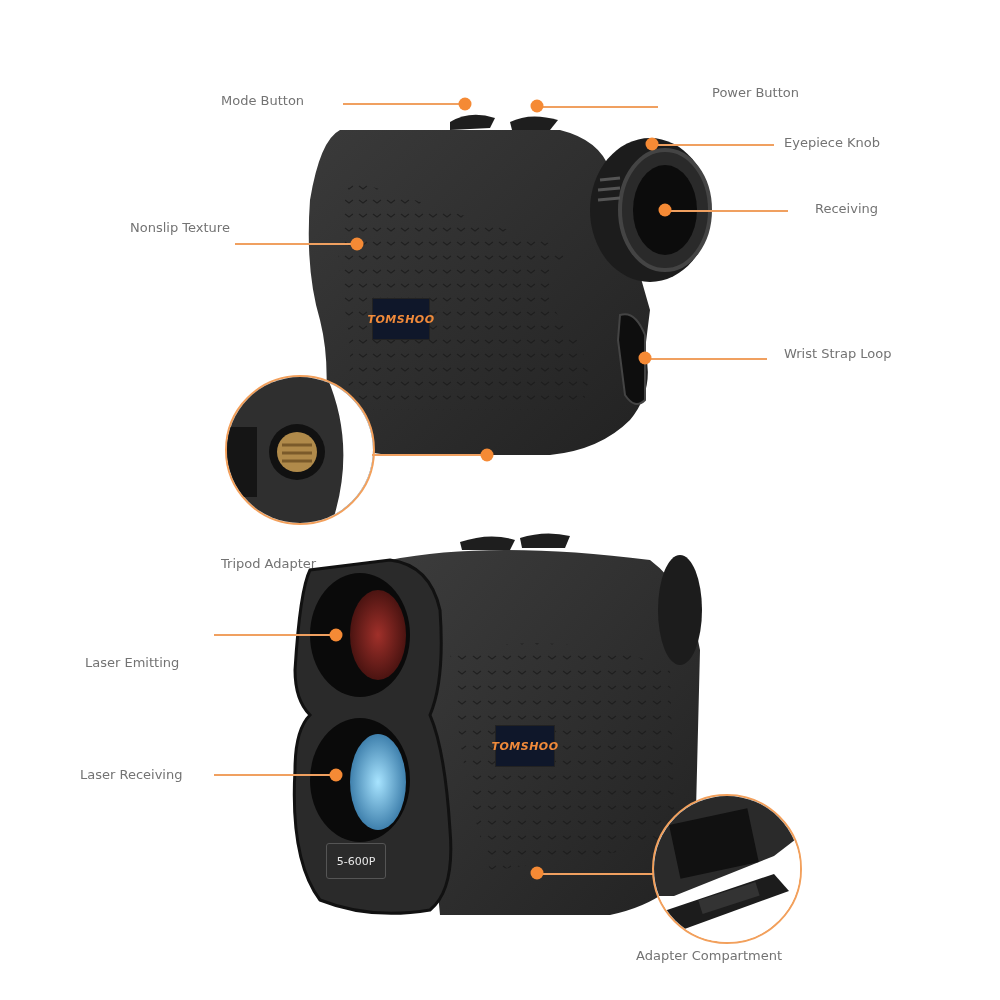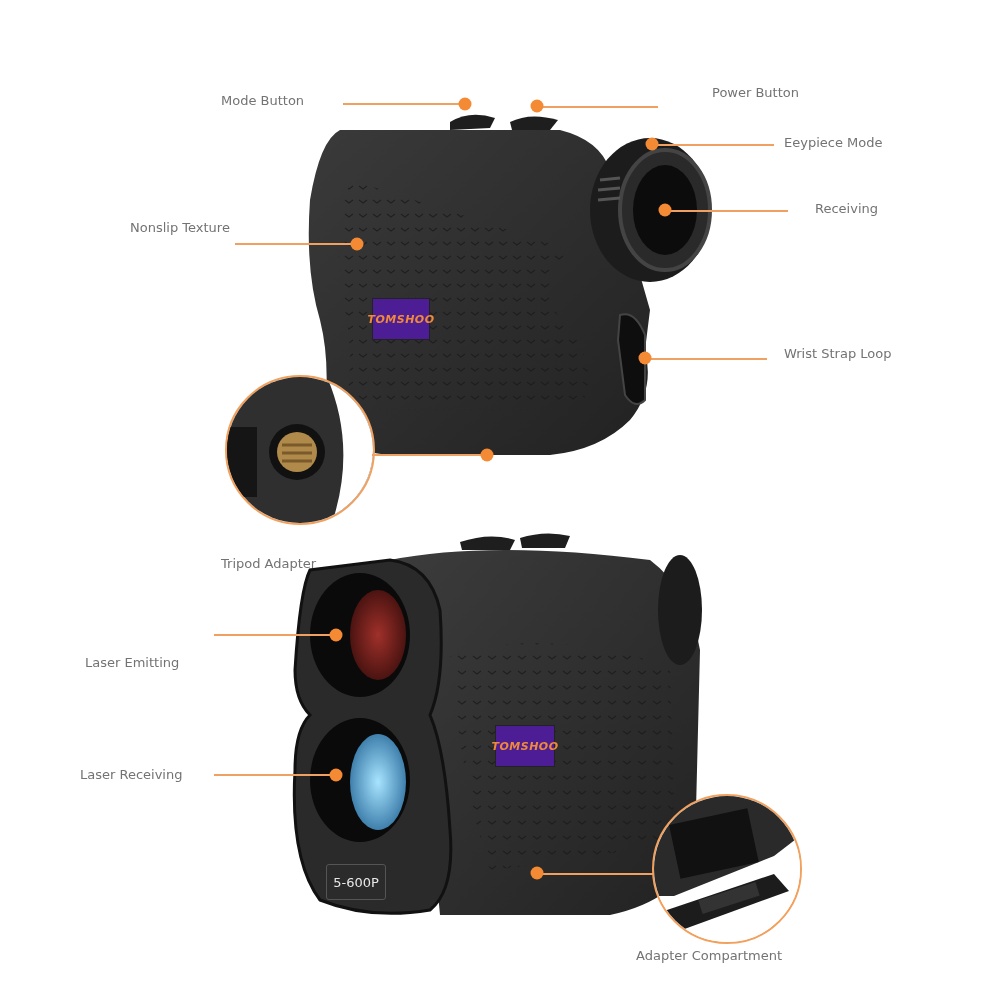--- a/index.html
+++ b/index.html
@@ -2,22 +2,22 @@
 <html><head>
 <meta charset="utf-8">
 <style>
   html, body { margin:0; padding:0; background:#ffffff; }
   body { width:1000px; height:1000px; position:relative; overflow:hidden; font-family:"DejaVu Sans", sans-serif; }
   .label { position:absolute; font-size:13px; color:#737373; white-space:nowrap; line-height:20px; }
   .line { position:absolute; height:1.5px; background:#f0a060; }
   .dot { position:absolute; width:13px; height:13px; border-radius:50%; background:#f58a35; transform:translate(-50%,-50%); z-index:5; }
   .device { position:absolute; }
   .inset { position:absolute; border-radius:50%; border:2px solid #f2a05c; overflow:hidden; background:#fff; }
-  .brand { position:absolute; background:#4c1d95; border:1px solid #222; color:#f08a3a; font-weight:bold; font-size:11px; letter-spacing:0.5px; display:flex; align-items:center; justify-content:center; font-style:italic; }
-  .model { position:absolute; background:#2b2b2b; border:1px solid #555; color:#e8e8e8; font-size:13px; display:flex; align-items:center; justify-content:center; border-radius:3px;margin-top:21px; }
+  .brand { position:absolute; background:#0f172a; border:1px solid #222; color:#f08a3a; font-weight:bold; font-size:11px; letter-spacing:0.5px; display:flex; align-items:center; justify-content:center; font-style:italic; }
+  .model { position:absolute; background:#2b2b2b; border:1px solid #555; color:#e8e8e8; font-size:11px; display:flex; align-items:center; justify-content:center; border-radius:3px; }
 </style>
 </head>
 <body>
 
 <div class="device" style="left:300px;top:110px;width:420px;height:360px;">
   <svg width="420" height="360" viewBox="0 0 420 360">
     <defs>
       <linearGradient id="bodyG" x1="0" y1="0" x2="1" y2="1">
         <stop offset="0" stop-color="#3a3a3a"></stop>
           <stop offset="1" stop-color="#222"></stop>
@@ -109,21 +109,21 @@
 <div class="label" style="left:221px;top:91px;">Mode Button</div>
 <div class="line" style="left:343px;top:103px;width:122px;"></div>
 <div class="dot" style="left:465px;top:104px;"></div>
 
 <div class="line" style="left:537px;top:106px;width:121px;"></div>
 <div class="dot" style="left:537px;top:106px;"></div>
 <div class="label" style="left:672px;top:83px;margin-left:40px;">Power Button</div>
 
 <div class="line" style="left:652px;top:144px;width:122px;"></div>
 <div class="dot" style="left:652px;top:144px;"></div>
-<div class="label" style="left:784px;top:133px;">Eeypiece Mode</div>
+<div class="label" style="left:784px;top:133px;">Eyepiece Knob</div>
 
 <div class="line" style="left:665px;top:210px;width:123px;"></div>
 <div class="dot" style="left:665px;top:210px;"></div>
 <div class="label" style="left:815px;top:199px;">Receiving</div>
 
 <div class="label" style="left:87px;top:218px;margin-left:43px;">Nonslip Texture</div>
 <div class="line" style="left:235px;top:243px;width:122px;"></div>
 <div class="dot" style="left:357px;top:244px;"></div>
 
 <div class="line" style="left:645px;top:358px;width:122px;"></div>

